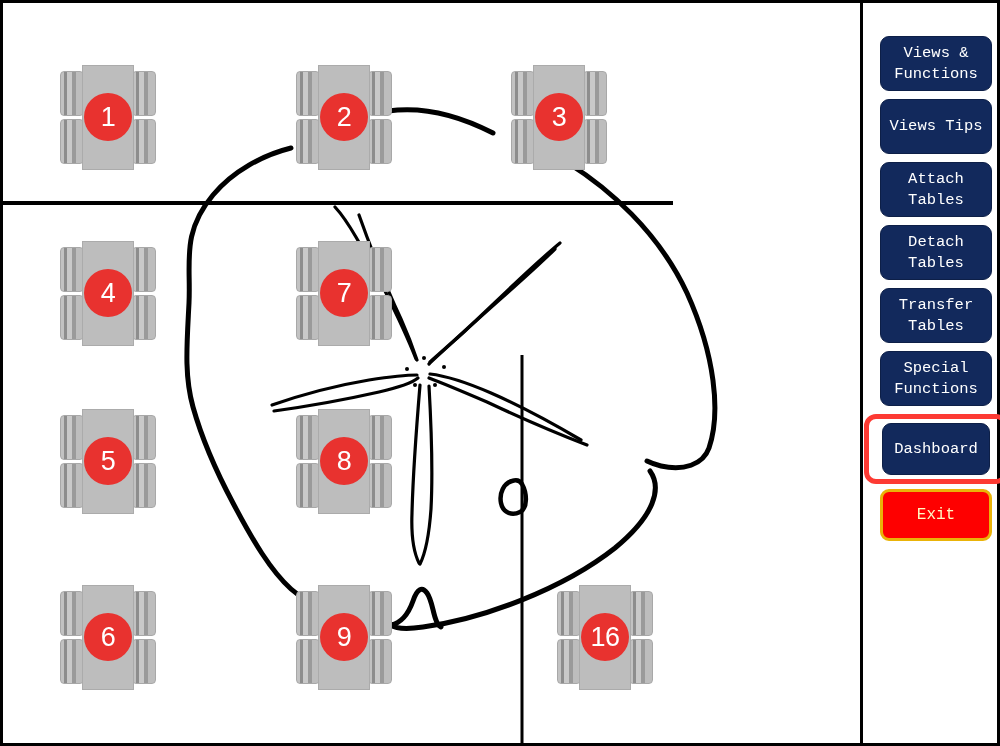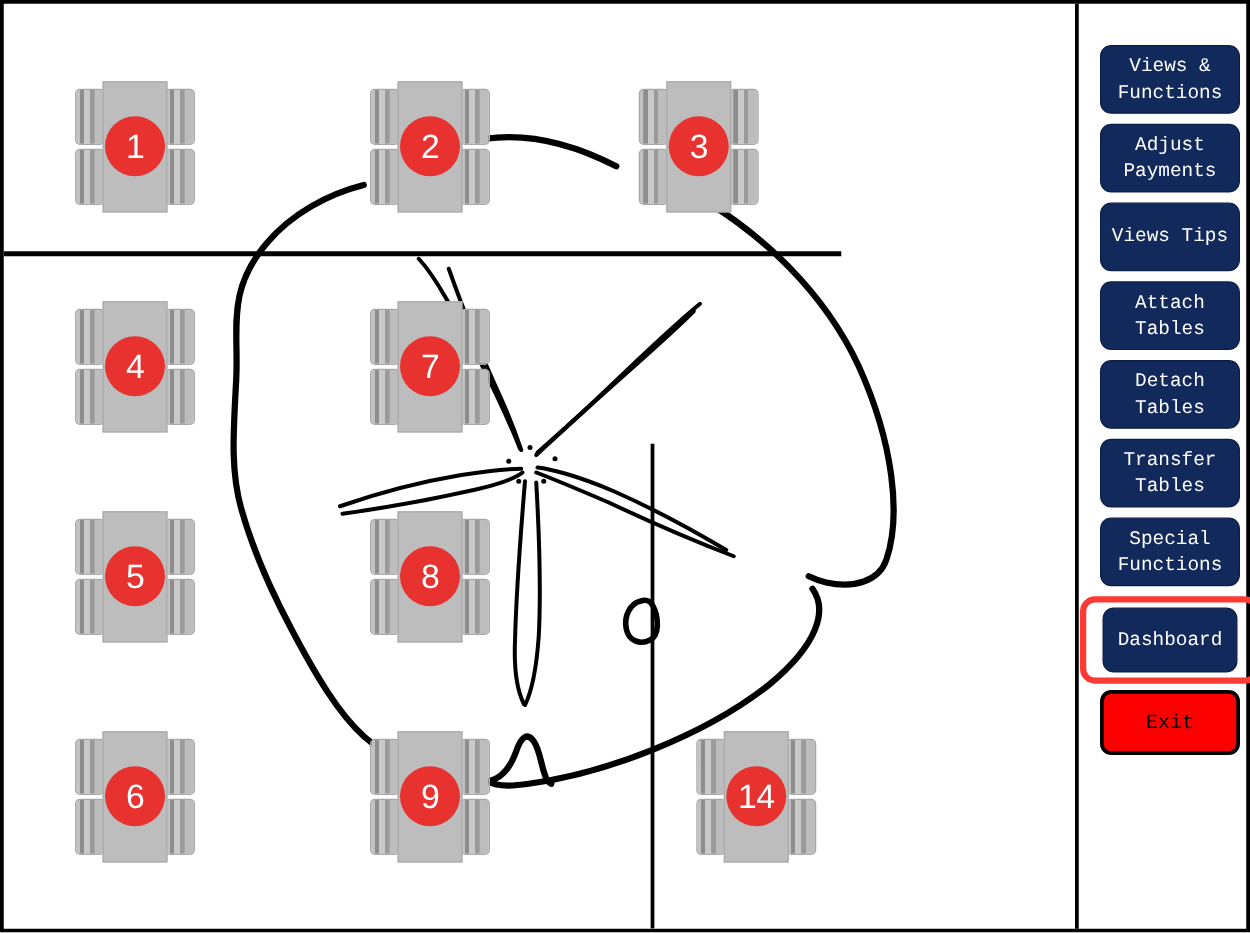--- a/index.html
+++ b/index.html
@@ -112,23 +112,23 @@
     border: 5px solid #fd3a33;
     border-radius: 12px;
     padding: 4px 0;
     width: 144px;
     margin-left: 0px;
     margin-bottom: 5px;
   }
   .btn-wrap.highlighted .nav-btn { width: 108px; min-height: 52px; }
   .nav-btn.exit {
     background: #fe0000;
-    border: 3px solid #000000;
+    border: 3px solid #eab308;
     border-radius: 9px;
-    color: #000000;
+    color: #fef9c3;
     min-height: 52px;
     font-size: 16px;
   }
 </style>
 </head>
 <body>
 
 <div id="app">
 
   <div id="floorplan">
@@ -294,36 +294,32 @@
         <div class="chair r b"></div>
         <div class="tbl-top"></div>
         <div class="tbl-badge">9</div>
       </div>
       <div class="table-unit" style="left: 549px; top: 582px;">
         <div class="chair l t"></div>
         <div class="chair l b"></div>
         <div class="chair r t"></div>
         <div class="chair r b"></div>
         <div class="tbl-top"></div>
-        <div class="tbl-badge">14</div>
+        <div class="tbl-badge">16</div>
       </div>
     </div>
 
   <div id="divider"></div>
 
   <div id="sidebar">
       <div class="btn-wrap">
         <div class="nav-btn">Views &amp;
 Functions</div>
       </div>
       <div class="btn-wrap">
-        <div class="nav-btn">Adjust
-Payments</div>
-      </div>
-      <div class="btn-wrap">
         <div class="nav-btn">Views Tips</div>
       </div>
       <div class="btn-wrap">
         <div class="nav-btn">Attach
 Tables</div>
       </div>
       <div class="btn-wrap">
         <div class="nav-btn">Detach
 Tables</div>
       </div>

